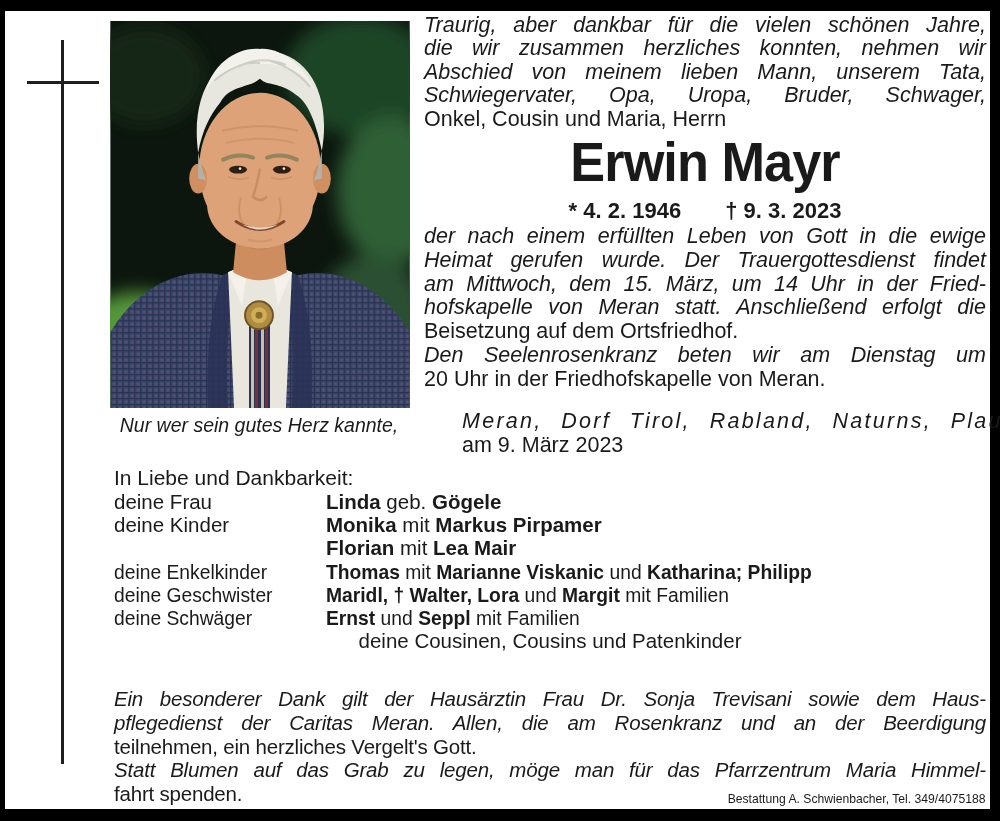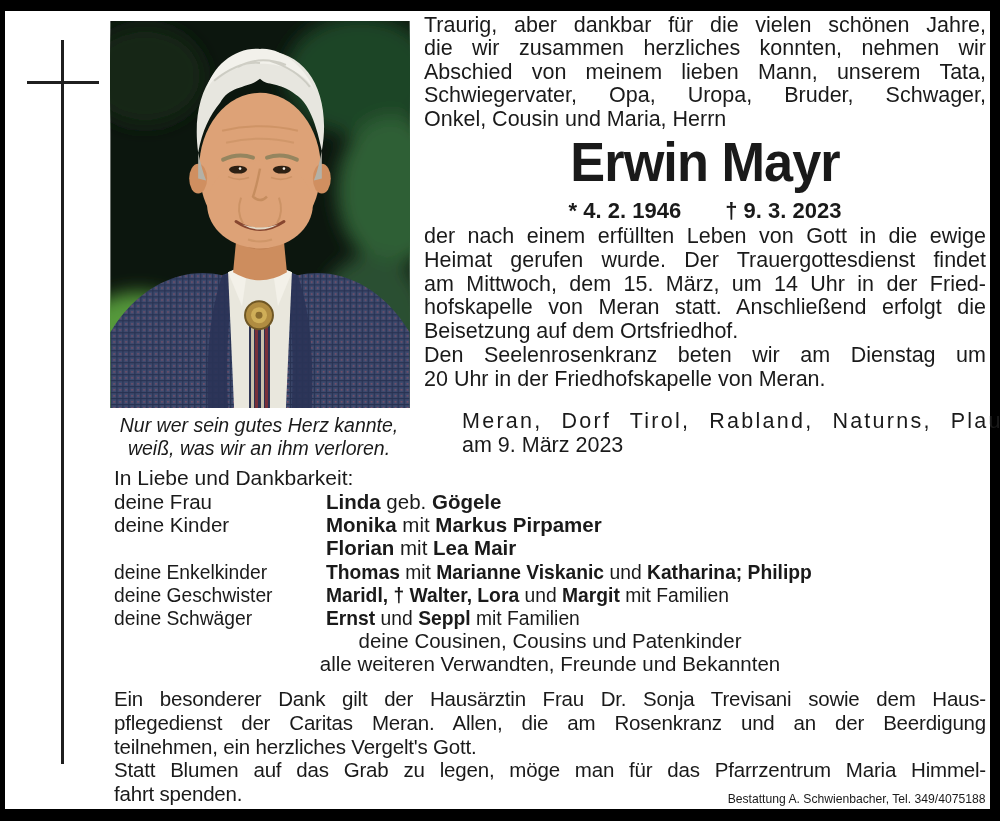--- a/index.html
+++ b/index.html
@@ -14,21 +14,21 @@
   .bar.right{left:990px;top:0;width:10px;height:821px;}
 
   .cross-v{position:absolute;left:61px;top:40px;width:3px;height:724px;background:#1f1f1f;}
   .cross-h{position:absolute;left:27px;top:81px;width:72px;height:3px;background:#1f1f1f;}
 
   .photo{position:absolute;left:110px;top:21px;width:300px;height:387px;}
   .photo svg{display:block;}
 
   .blk{position:absolute;}
   .line{width:100%;}
-  .line.j{text-align:justify;text-align-last:justify;}
+  .line.j{text-align:justify;text-align-last:justify;font-style:italic;}
 
   .intro{left:424px;top:14px;width:562px;font-size:21.5px;line-height:23.4px;}
   .deceased-name{
     left:424px;top:131px;width:562px;text-align:center;
     font-size:55px;font-weight:bold;letter-spacing:-1px;line-height:62px;
     transform:scaleX(.95);transform-origin:50% 50%;white-space:nowrap;
   }
   .dates{left:424px;top:198px;width:562px;display:flex;justify-content:center;gap:44px;
          font-size:22px;font-weight:bold;}
   .bodytext{left:424px;top:225px;width:562px;font-size:21.5px;line-height:23.8px;}
@@ -136,21 +136,20 @@
       <path d="M88,132 C80,72 106,32 150,30 C198,28 222,74 212,130 C205,96 196,80 186,74 C168,60 158,66 150,58 C138,68 120,64 110,82 C100,94 92,110 88,132 Z" fill="#e7e6df"></path>
       <path d="M96,70 C112,34 192,32 206,74 C198,48 172,26 150,28 C126,26 102,44 96,70 Z" fill="#f2f1eb"></path>
       <path d="M104,60 Q128,40 150,42 M128,46 Q150,34 176,44 M160,40 Q186,48 200,66" stroke="#c6c5bc" stroke-width="2" fill="none" opacity="0.8"></path>
       <path d="M88,132 Q92,150 96,160 L88,158 Z" fill="#b3b1a7"></path>
       <path d="M212,130 Q208,150 204,160 L212,158 Z" fill="#b3b1a7"></path>
     </svg>
   </div>
 
   <div class="blk caption">
       <div class="line">Nur wer sein gutes Herz kannte,</div>
-      <div class="line">weiß, was wir an ihm verloren.</div>
     </div>
 
   <div class="blk intro">
       <div class="line j">Traurig, aber dankbar für die vielen schönen Jahre,</div>
       <div class="line j">die wir zusammen herzliches konnten, nehmen wir</div>
       <div class="line j">Abschied von meinem lieben Mann, unserem Tata,</div>
       <div class="line j">Schwiegervater, Opa, Uropa, Bruder, Schwager,</div>
       <div class="line">Onkel, Cousin und Maria, Herrn</div>
     </div>
 
@@ -185,21 +184,20 @@
         <div class="cell value"><span class="b">Monika</span><span> mit </span><span class="b">Markus Pirpamer</span></div>
         <div class="cell label"></div>
         <div class="cell value"><span class="b">Florian</span><span> mit </span><span class="b">Lea Mair</span></div>
         <div class="cell label cond">deine Enkelkinder</div>
         <div class="cell value cond"><span class="b">Thomas</span><span> mit </span><span class="b">Marianne Viskanic</span><span> und </span><span class="b">Katharina; Philipp</span></div>
         <div class="cell label cond">deine Geschwister</div>
         <div class="cell value cond"><span class="b">Maridl, † Walter, Lora</span><span> und </span><span class="b">Margit</span><span> mit Familien</span></div>
         <div class="cell label cond">deine Schwäger</div>
         <div class="cell value cond"><span class="b">Ernst</span><span> und </span><span class="b">Seppl</span><span> mit Familien</span></div>
         <div class="cell full">deine Cousinen, Cousins und Patenkinder</div>
-        <div class="cell full">alle weiteren Verwandten, Freunde und Bekannten</div>
       </div>
   </div>
 
   <div class="blk thanks">
       <div class="line j">Ein besonderer Dank gilt der Hausärztin Frau Dr. Sonja Trevisani sowie dem Haus-</div>
       <div class="line j">pflegedienst der Caritas Meran. Allen, die am Rosenkranz und an der Beerdigung</div>
       <div class="line">teilnehmen, ein herzliches Vergelt's Gott.</div>
       <div class="line j">Statt Blumen auf das Grab zu legen, möge man für das Pfarrzentrum Maria Himmel-</div>
       <div class="line">fahrt spenden.</div>
     </div>

